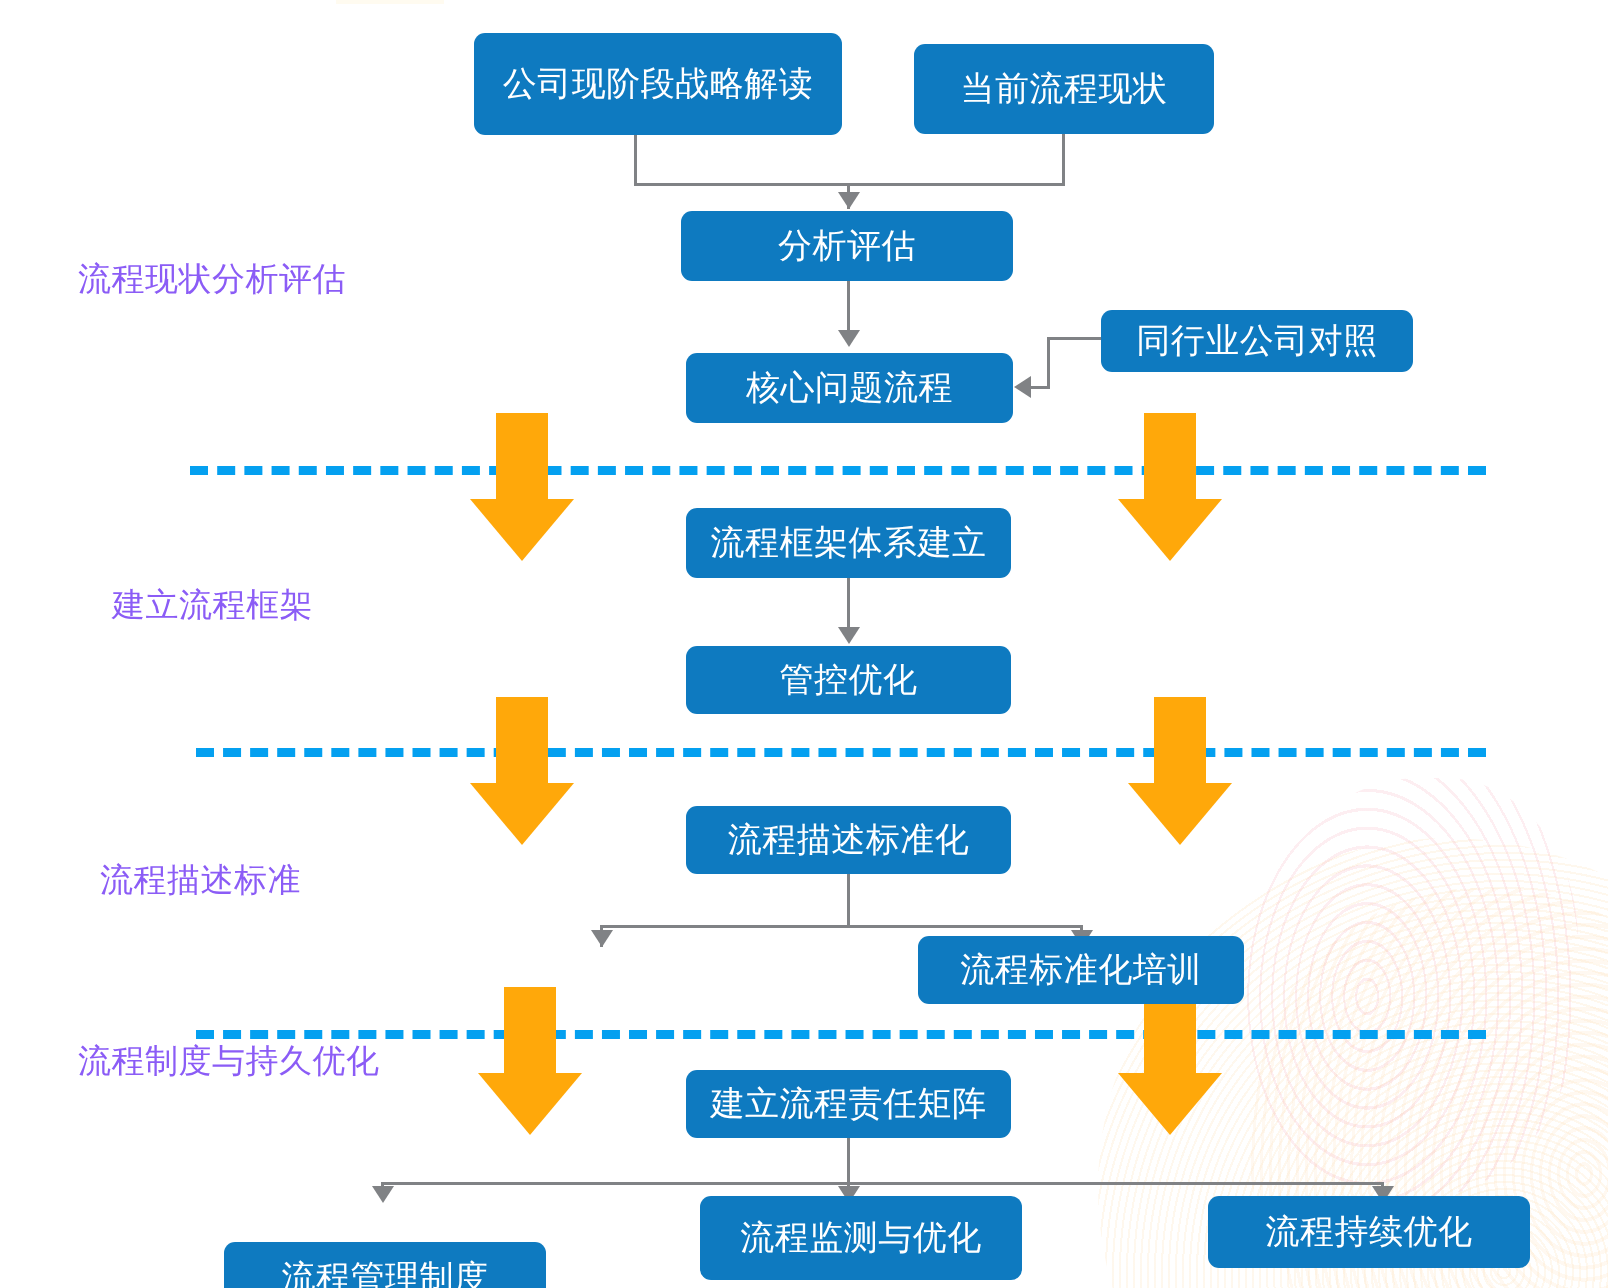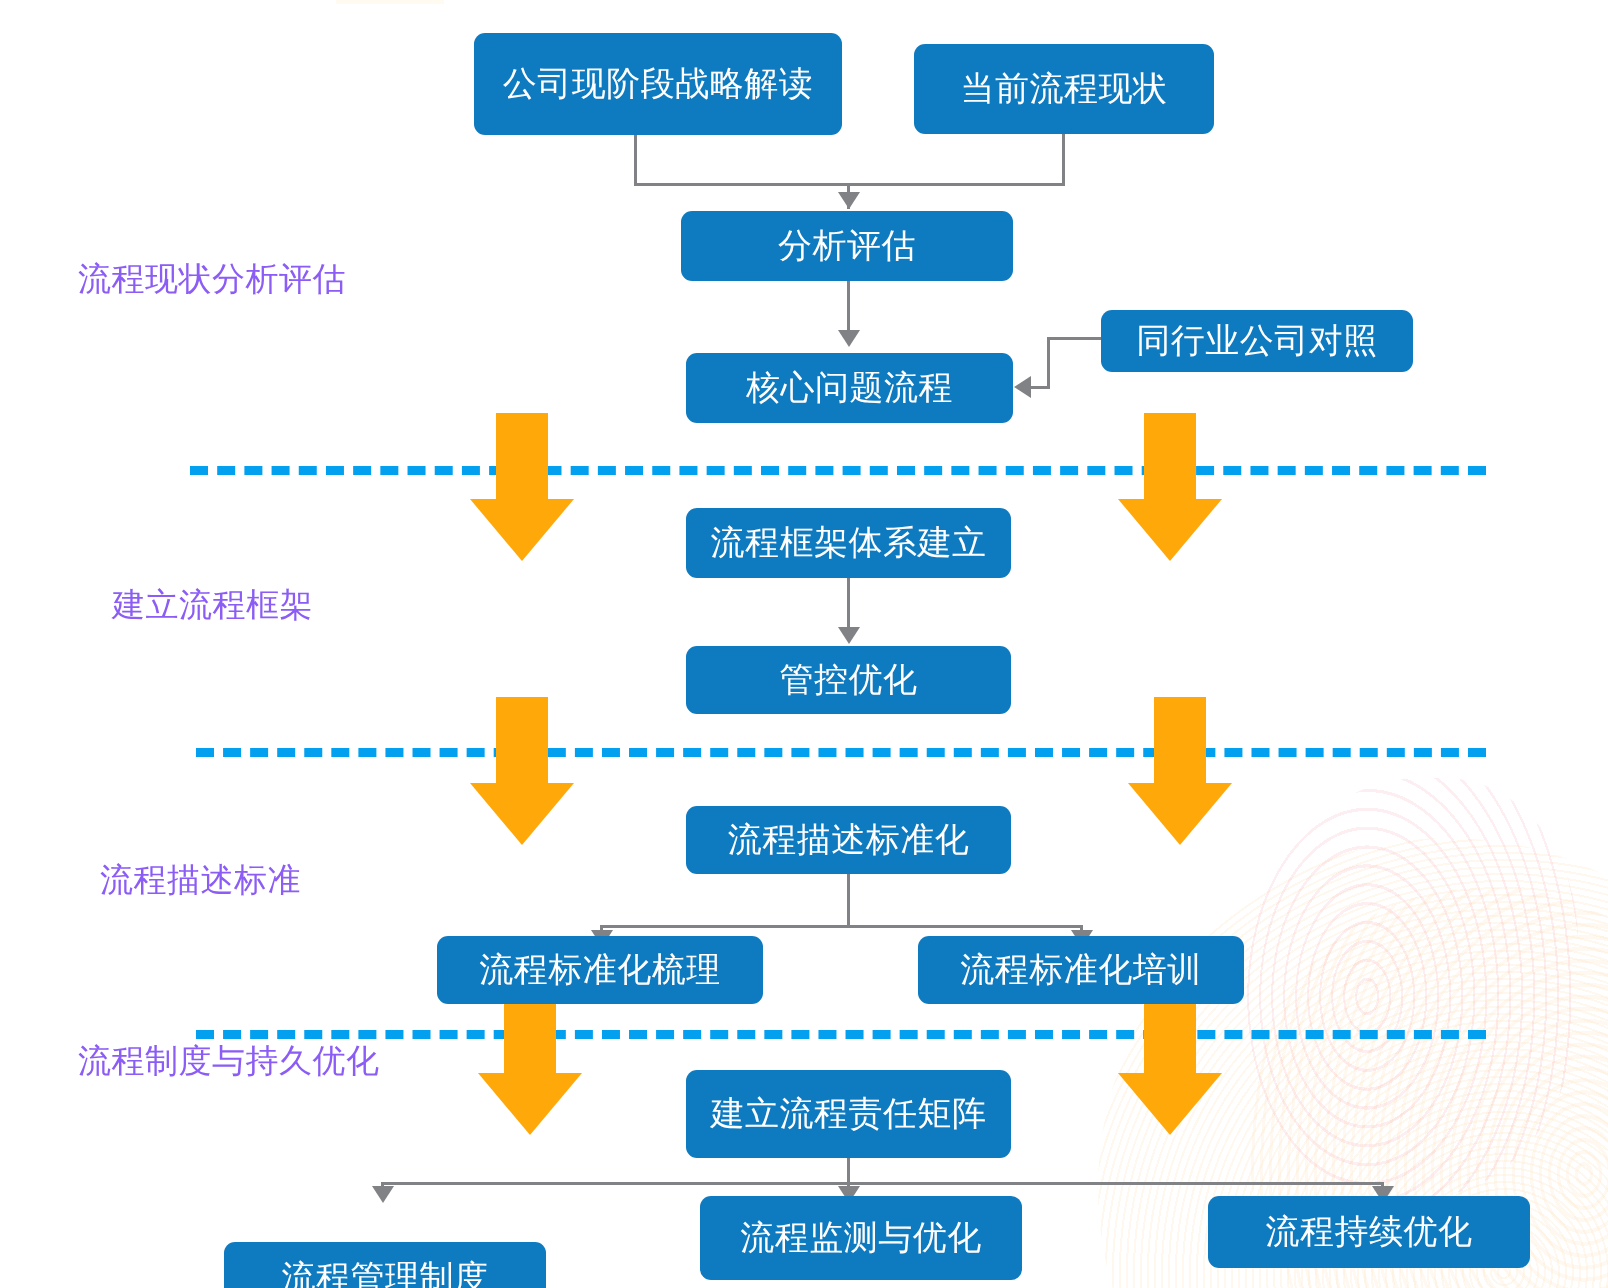--- a/index.html
+++ b/index.html
@@ -248,25 +248,24 @@
   <div class="node" style="left:686px; top:353px; width:327px; height:70px;">核心问题流程</div>
 
   <div class="node" style="left:1101px; top:310px; width:312px; height:62px;">同行业公司对照</div>
 
   <div class="node" style="left:686px; top:508px; width:325px; height:70px;">流程框架体系建立</div>
 
   <div class="node" style="left:686px; top:646px; width:325px; height:68px;">管控优化</div>
 
   <div class="node" style="left:686px; top:806px; width:325px; height:68px;">流程描述标准化</div>
 
-  <div class="node" style="left:437px; top:936px; width:326px; height:68px;">流程标准化梳理</div>
 
   <div class="node" style="left:918px; top:936px; width:326px; height:68px;">流程标准化培训</div>
 
-  <div class="node" style="left:686px; top:1070px; width:325px; height:88px;">建立流程责任矩阵</div>
+  <div class="node" style="left:686px; top:1070px; width:325px; height:68px;">建立流程责任矩阵</div>
 
   <div class="node" style="left:224px; top:1196px; width:322px; height:72px;margin-top:46px;">流程管理制度</div>
 
   <div class="node" style="left:700px; top:1196px; width:322px; height:84px;">流程监测与优化</div>
 
   <div class="node" style="left:1208px; top:1196px; width:322px; height:72px;">流程持续优化</div>
 
 </div>
 
 </body></html>

